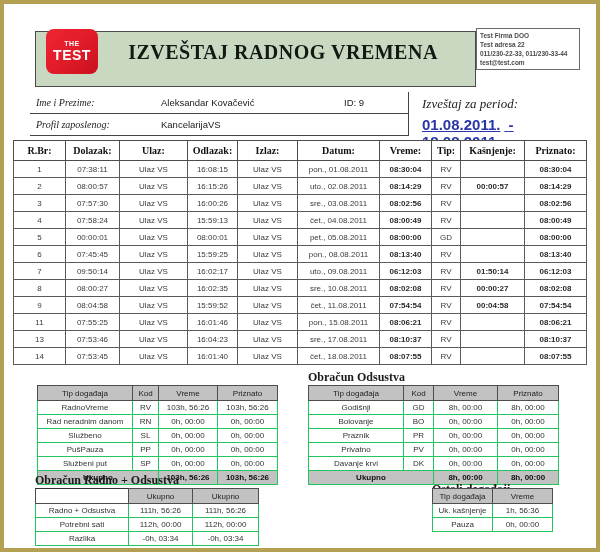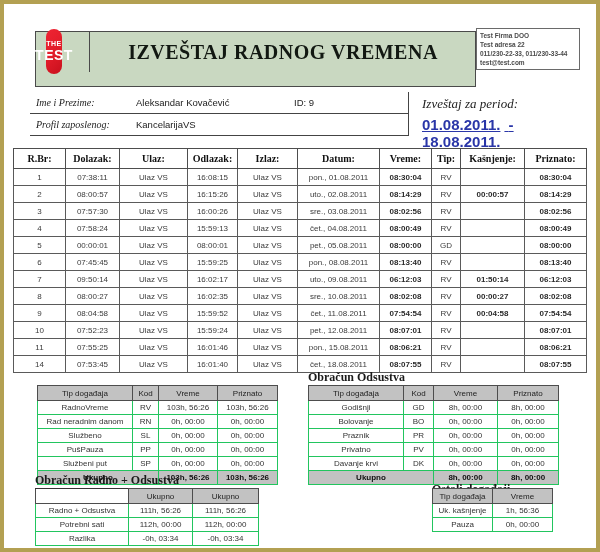--- a/index.html
+++ b/index.html
@@ -5,42 +5,42 @@
   html,body{margin:0;padding:0;}
   body{width:600px;height:552px;background:#fdfdfb;font-family:"Liberation Sans",sans-serif;}
   .page{position:relative;width:600px;height:552px;background:#ffffff;overflow:hidden;}
   .frame{position:absolute;inset:0;border:4px solid #b3a052;pointer-events:none;z-index:50;}
 
   
   .band{position:absolute;left:35px;top:31px;width:441px;height:56px;background:#c9d8c1;border:1px solid #4a4a4a;box-sizing:border-box;}
   .band-divider{position:absolute;left:53px;top:0;width:1px;height:40px;background:#4a4a4a;}
   .band-title{position:absolute;left:53px;top:0;width:388px;height:40px;line-height:40px;text-align:center;
     font-family:"Liberation Serif",serif;font-weight:bold;font-size:20px;color:#121812;letter-spacing:.5px;}
-  .logo{position:absolute;left:46px;top:29px;width:16px;height:45px;border-radius:8px;
+  .logo{position:absolute;left:46px;top:29px;width:52px;height:45px;border-radius:8px;
     background:linear-gradient(135deg,#ef2433 0%,#e01b28 55%,#c8101d 100%);z-index:5;
     display:flex;flex-direction:column;align-items:center;justify-content:center;}
   .logo-the{font-size:7px;font-weight:bold;color:#ffffff;letter-spacing:.5px;line-height:8px;}
   .logo-test{font-size:14px;font-weight:bold;color:#ffffff;letter-spacing:.5px;line-height:15px;}
   .company{position:absolute;left:476px;top:28px;width:104px;height:42px;border:1px solid #6a6a6a;
     box-sizing:border-box;padding:2px 3px;font-size:6.5px;font-weight:bold;color:#4a4a4a;line-height:9px;background:#fff;}
 
   
   .info-left{position:absolute;left:30px;top:92px;width:378px;}
-  .info-row{height:21px;border-bottom:1px solid #444;display:flex;align-items:center;}
+  .info-row{height:21px;border-bottom:1px solid #444;display:flex;align-items:center;gap:25px;}
   .info-label{font-family:"Liberation Serif",serif;font-style:italic;font-size:10px;color:#222;width:100px;padding-left:6px;}
   .info-value{font-size:9.5px;color:#222;width:158px;}
   .info-id{font-size:9.5px;color:#222;}
   .info-divider{position:absolute;left:408px;top:92px;width:1px;height:44px;background:#444;}
   .period{position:absolute;left:422px;top:96px;width:160px;}
   .period-label{font-family:"Liberation Serif",serif;font-style:italic;font-size:13px;color:#222;}
   .period-dates{margin-top:4px;font-size:15px;font-weight:bold;color:#2a36a8;text-decoration:underline;}
   .period-dates span{margin-right:4px;}
 
   
-  .main-table{position:absolute;left:13px;top:148px;width:573px;border-collapse:collapse;table-layout:fixed;}
+  .main-table{position:absolute;left:13px;top:140px;width:573px;border-collapse:collapse;table-layout:fixed;}
   .main-table th{font-family:"Liberation Serif",serif;font-weight:bold;font-size:10px;color:#111;height:17px;
     border:1px solid #4d4d4d;background:#fff;}
   .main-table td{font-size:8px;color:#3a3a3a;height:14px;text-align:center;border:1px solid #5a5a5a;overflow:hidden;white-space:nowrap;}
   .main-table{border:1px solid #333;}
   .main-table td:nth-child(7),.main-table td:nth-child(9),.main-table td:nth-child(10){font-weight:bold;color:#2b2b2b;}
 
   
   .sec-title{position:absolute;font-family:"Liberation Serif",serif;font-weight:bold;font-size:12px;color:#1a1a1a;}
   .sm-table{position:absolute;border-collapse:collapse;table-layout:fixed;border:1px solid #333;}
   .sm-table th{background:#c2c2c2;font-size:8px;font-weight:normal;color:#222;height:12px;border:1px solid #4d4d4d;}
@@ -224,42 +224,42 @@
           <td>Ulaz VS</td>
           <td>15:59:52</td>
           <td>Ulaz VS</td>
           <td>čet., 11.08.2011</td>
           <td>07:54:54</td>
           <td>RV</td>
           <td>00:04:58</td>
           <td>07:54:54</td>
         </tr>
         <tr>
-          <td>10</td>
-          <td>07:52:23</td>
-          <td>Ulaz VS</td>
-          <td>15:59:24</td>
-          <td>Ulaz VS</td>
-          <td>pet., 12.08.2011</td>
-          <td>08:07:01</td>
-          <td>RV</td>
-          <td></td>
-          <td>08:07:01</td>
-        </tr>
-        <tr>
           <td>11</td>
           <td>07:55:25</td>
           <td>Ulaz VS</td>
           <td>16:01:46</td>
           <td>Ulaz VS</td>
           <td>pon., 15.08.2011</td>
           <td>08:06:21</td>
           <td>RV</td>
           <td></td>
           <td>08:06:21</td>
+        </tr>
+        <tr>
+          <td>13</td>
+          <td>07:53:46</td>
+          <td>Ulaz VS</td>
+          <td>16:04:23</td>
+          <td>Ulaz VS</td>
+          <td>sre., 17.08.2011</td>
+          <td>08:10:37</td>
+          <td>RV</td>
+          <td></td>
+          <td>08:10:37</td>
         </tr>
         <tr>
           <td>14</td>
           <td>07:53:45</td>
           <td>Ulaz VS</td>
           <td>16:01:40</td>
           <td>Ulaz VS</td>
           <td>čet., 18.08.2011</td>
           <td>08:07:55</td>
           <td>RV</td>

